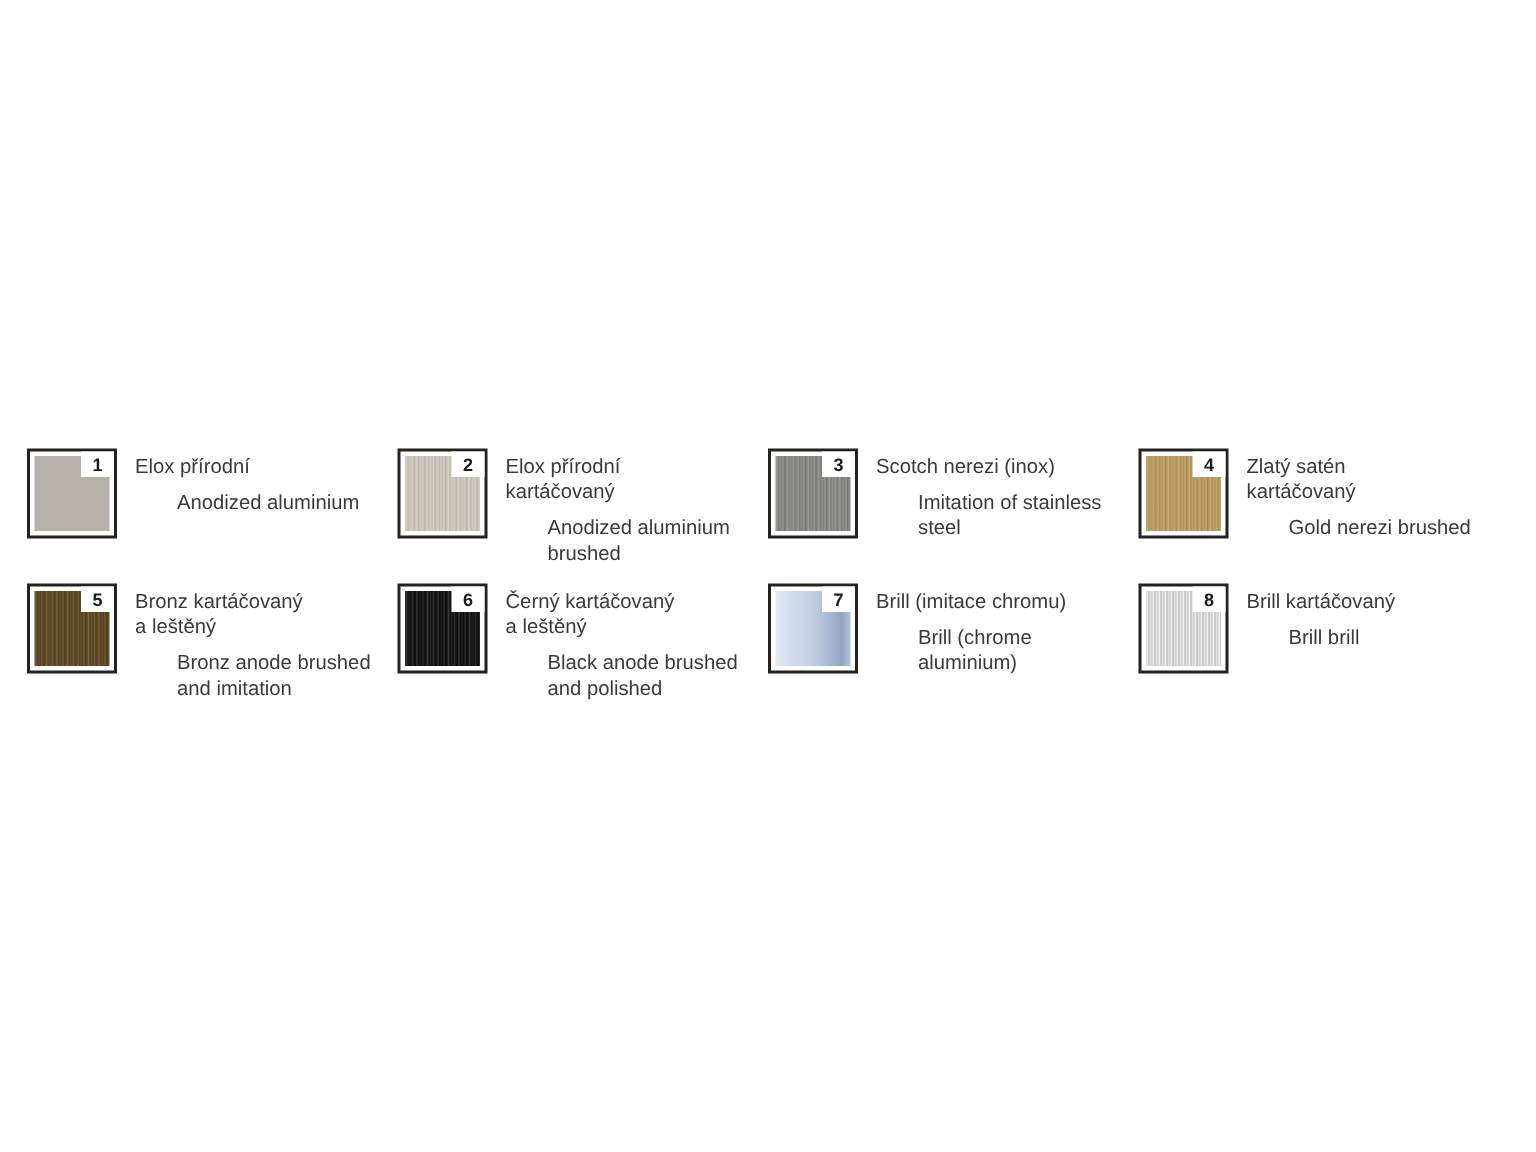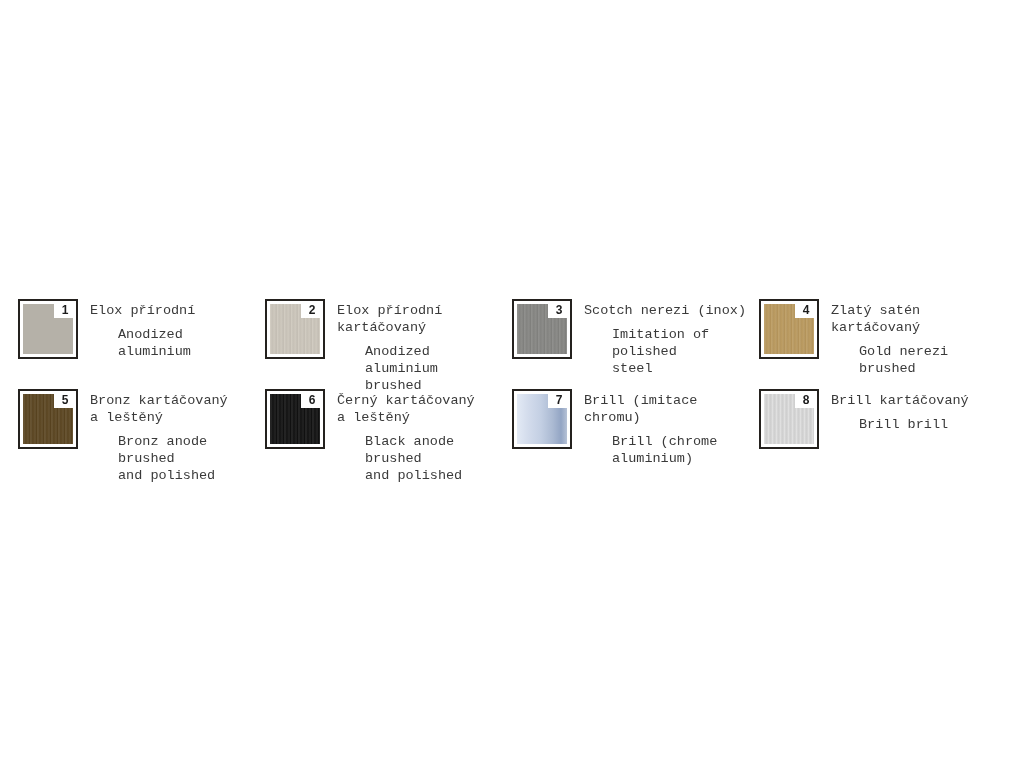--- a/index.html
+++ b/index.html
@@ -114,21 +114,21 @@
     line-height: 1;
   }
 
   
   .legend-text {
     margin-left: 12px;
     padding-top: 3px;
     color: #3a3a3a;
   }
   .label-block {
-    font-family: Liberation Mono, monospace;
+    font-family: Liberation Sans, sans-serif;
     font-size: 13.5px;
     line-height: 17px;
     white-space: pre-line;
     color: #3a3a3a;
   }
   .label-block.label-en {
     margin-top: 7px;
     margin-left: 28px;
   }
 </style>
@@ -169,21 +169,21 @@
 
     <div class="legend-item col-3">
       <div class="swatch">
         <div class="swatch-fill brushed" style="background-color: rgb(134, 134, 131);"></div>
         <div class="swatch-notch">
           <span class="swatch-number">3</span>
         </div>
       </div>
       <div class="legend-text">
         <div class="label-block label-cs">Scotch nerezi (inox)</div>
-        <div class="label-block label-en">Imitation of polished
+        <div class="label-block label-en">Imitation of stainless
 steel</div>
       </div>
     </div>
 
     <div class="legend-item col-4">
       <div class="swatch">
         <div class="swatch-fill brushed" style="background-color: rgb(187, 154, 94);"></div>
         <div class="swatch-notch">
           <span class="swatch-number">4</span>
         </div>
@@ -203,21 +203,21 @@
       <div class="swatch">
         <div class="swatch-fill brushed" style="background-color: rgb(91, 69, 32);"></div>
         <div class="swatch-notch">
           <span class="swatch-number">5</span>
         </div>
       </div>
       <div class="legend-text">
         <div class="label-block label-cs">Bronz kartáčovaný
 a leštěný</div>
         <div class="label-block label-en">Bronz anode brushed
-and polished</div>
+and imitation</div>
       </div>
     </div>
 
     <div class="legend-item col-2">
       <div class="swatch">
         <div class="swatch-fill brushed" style="background-color: rgb(17, 17, 17);"></div>
         <div class="swatch-notch">
           <span class="swatch-number">6</span>
         </div>
       </div>

